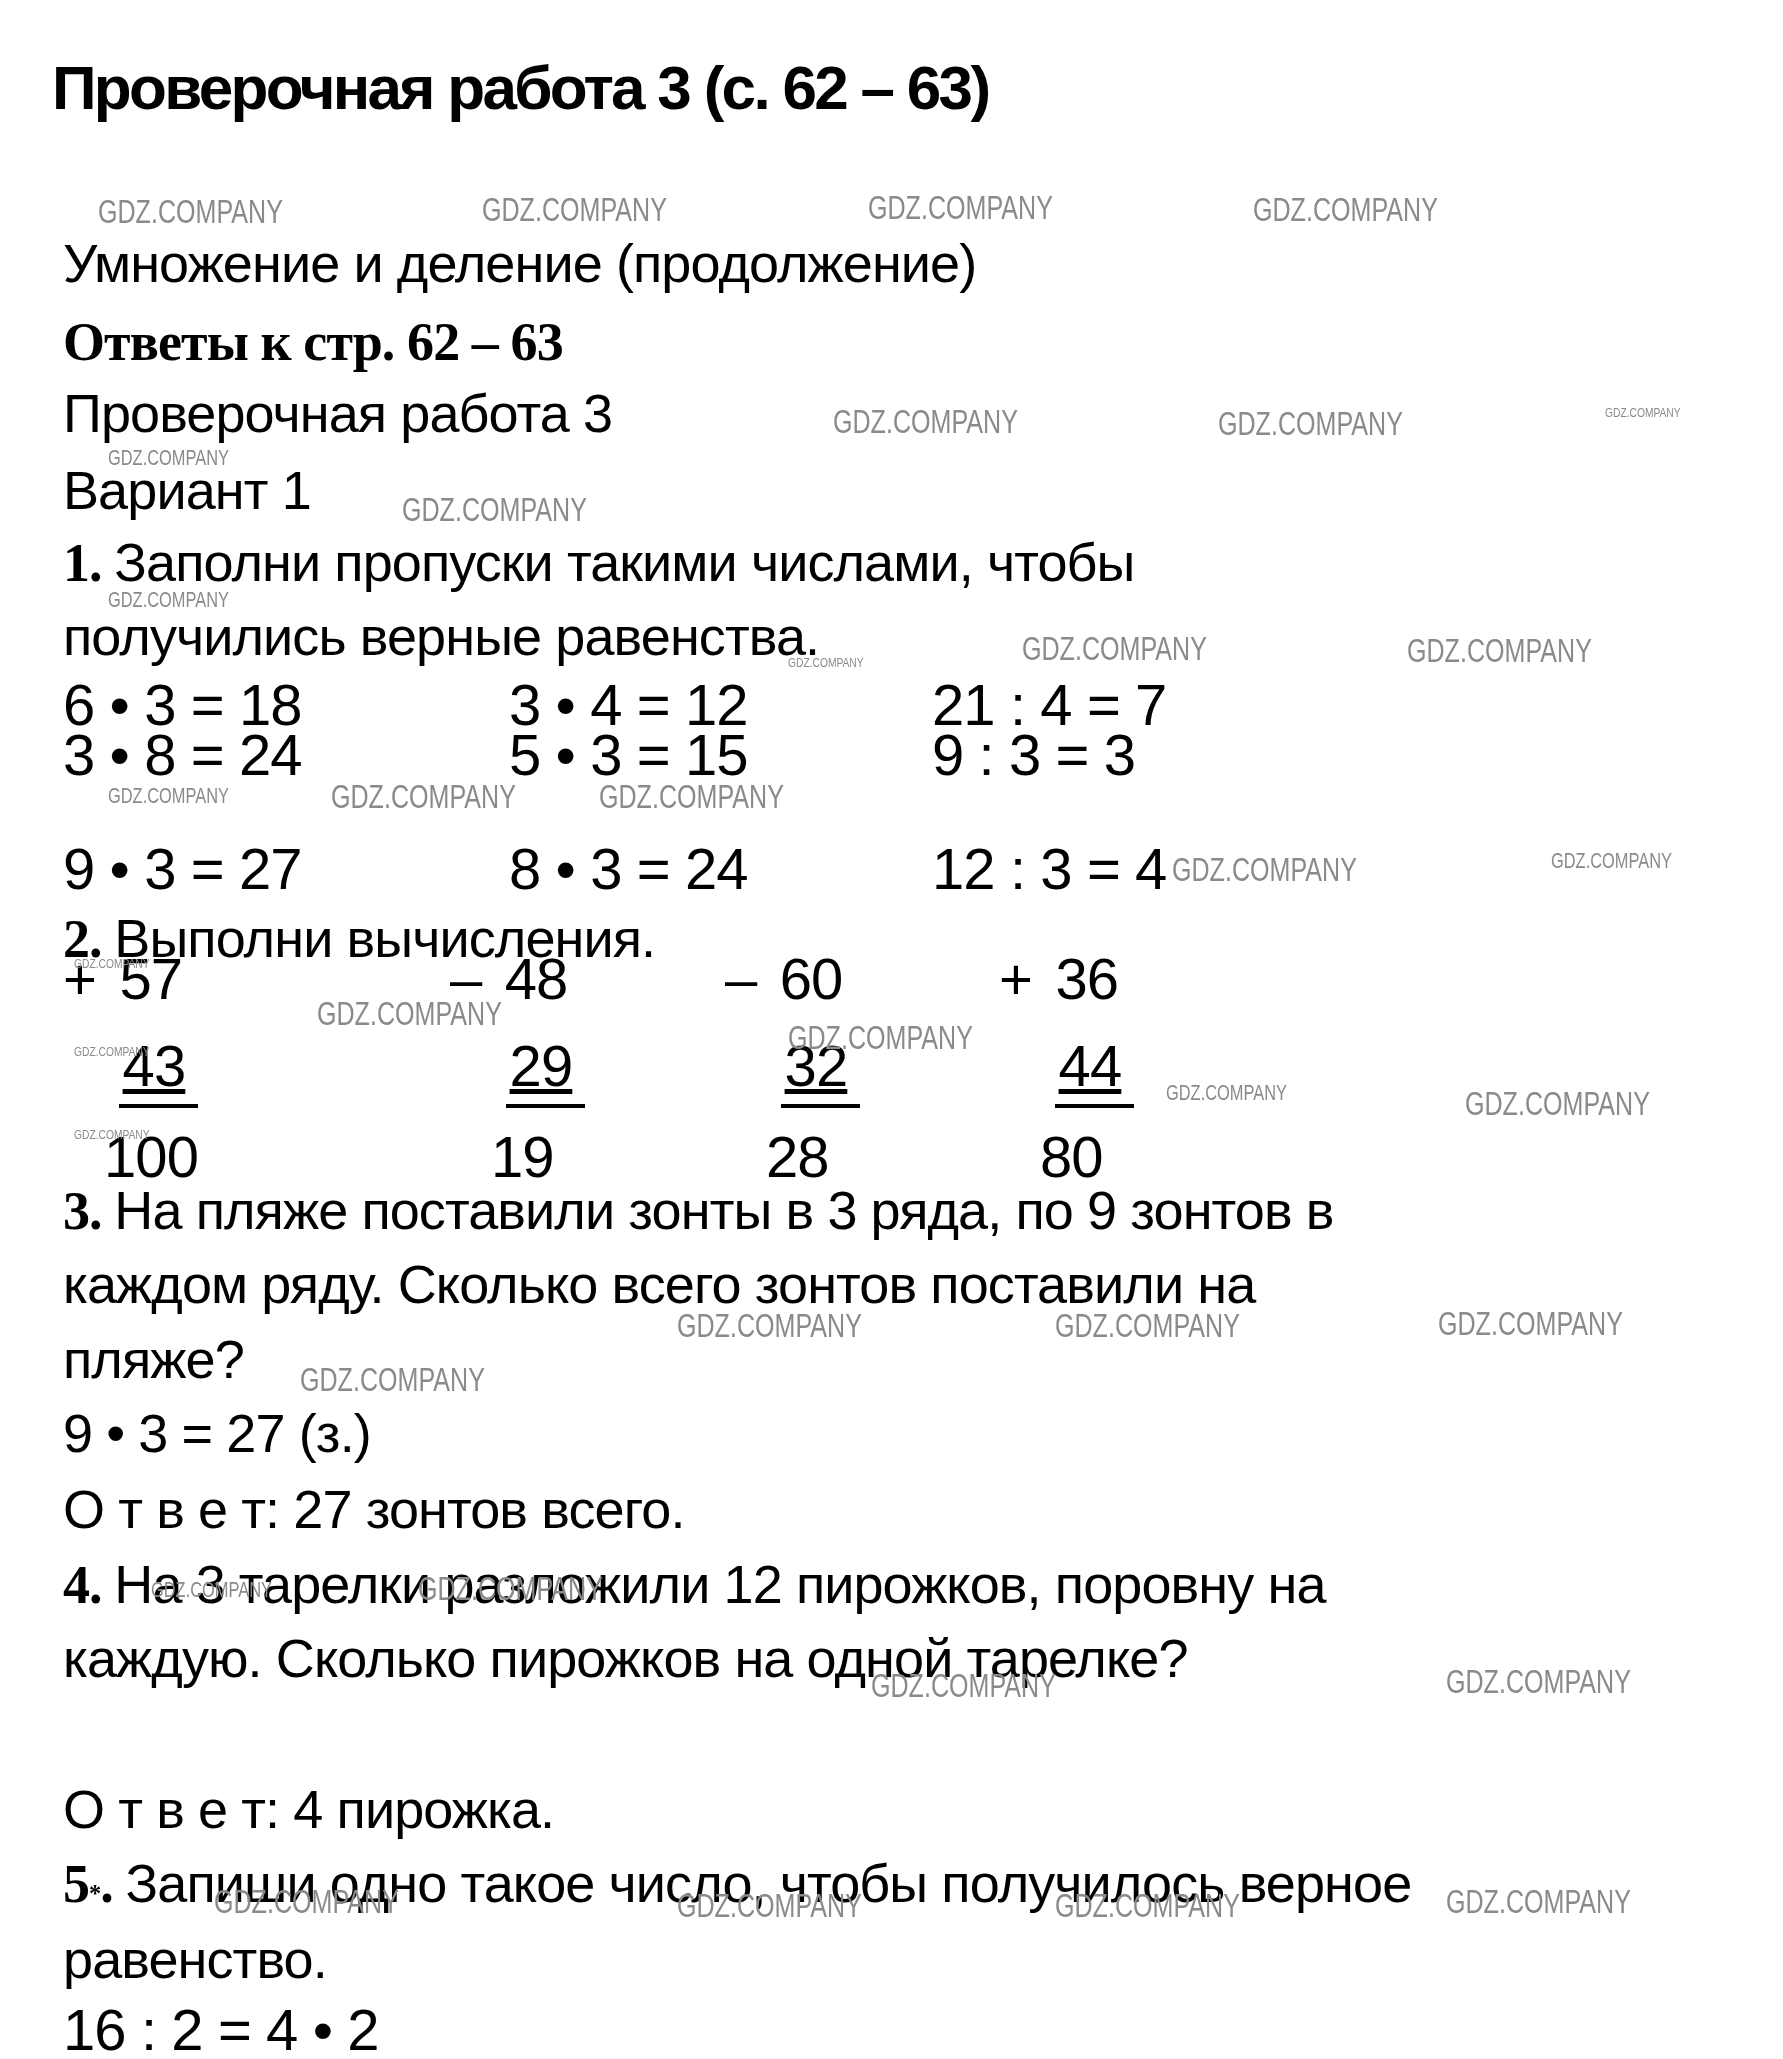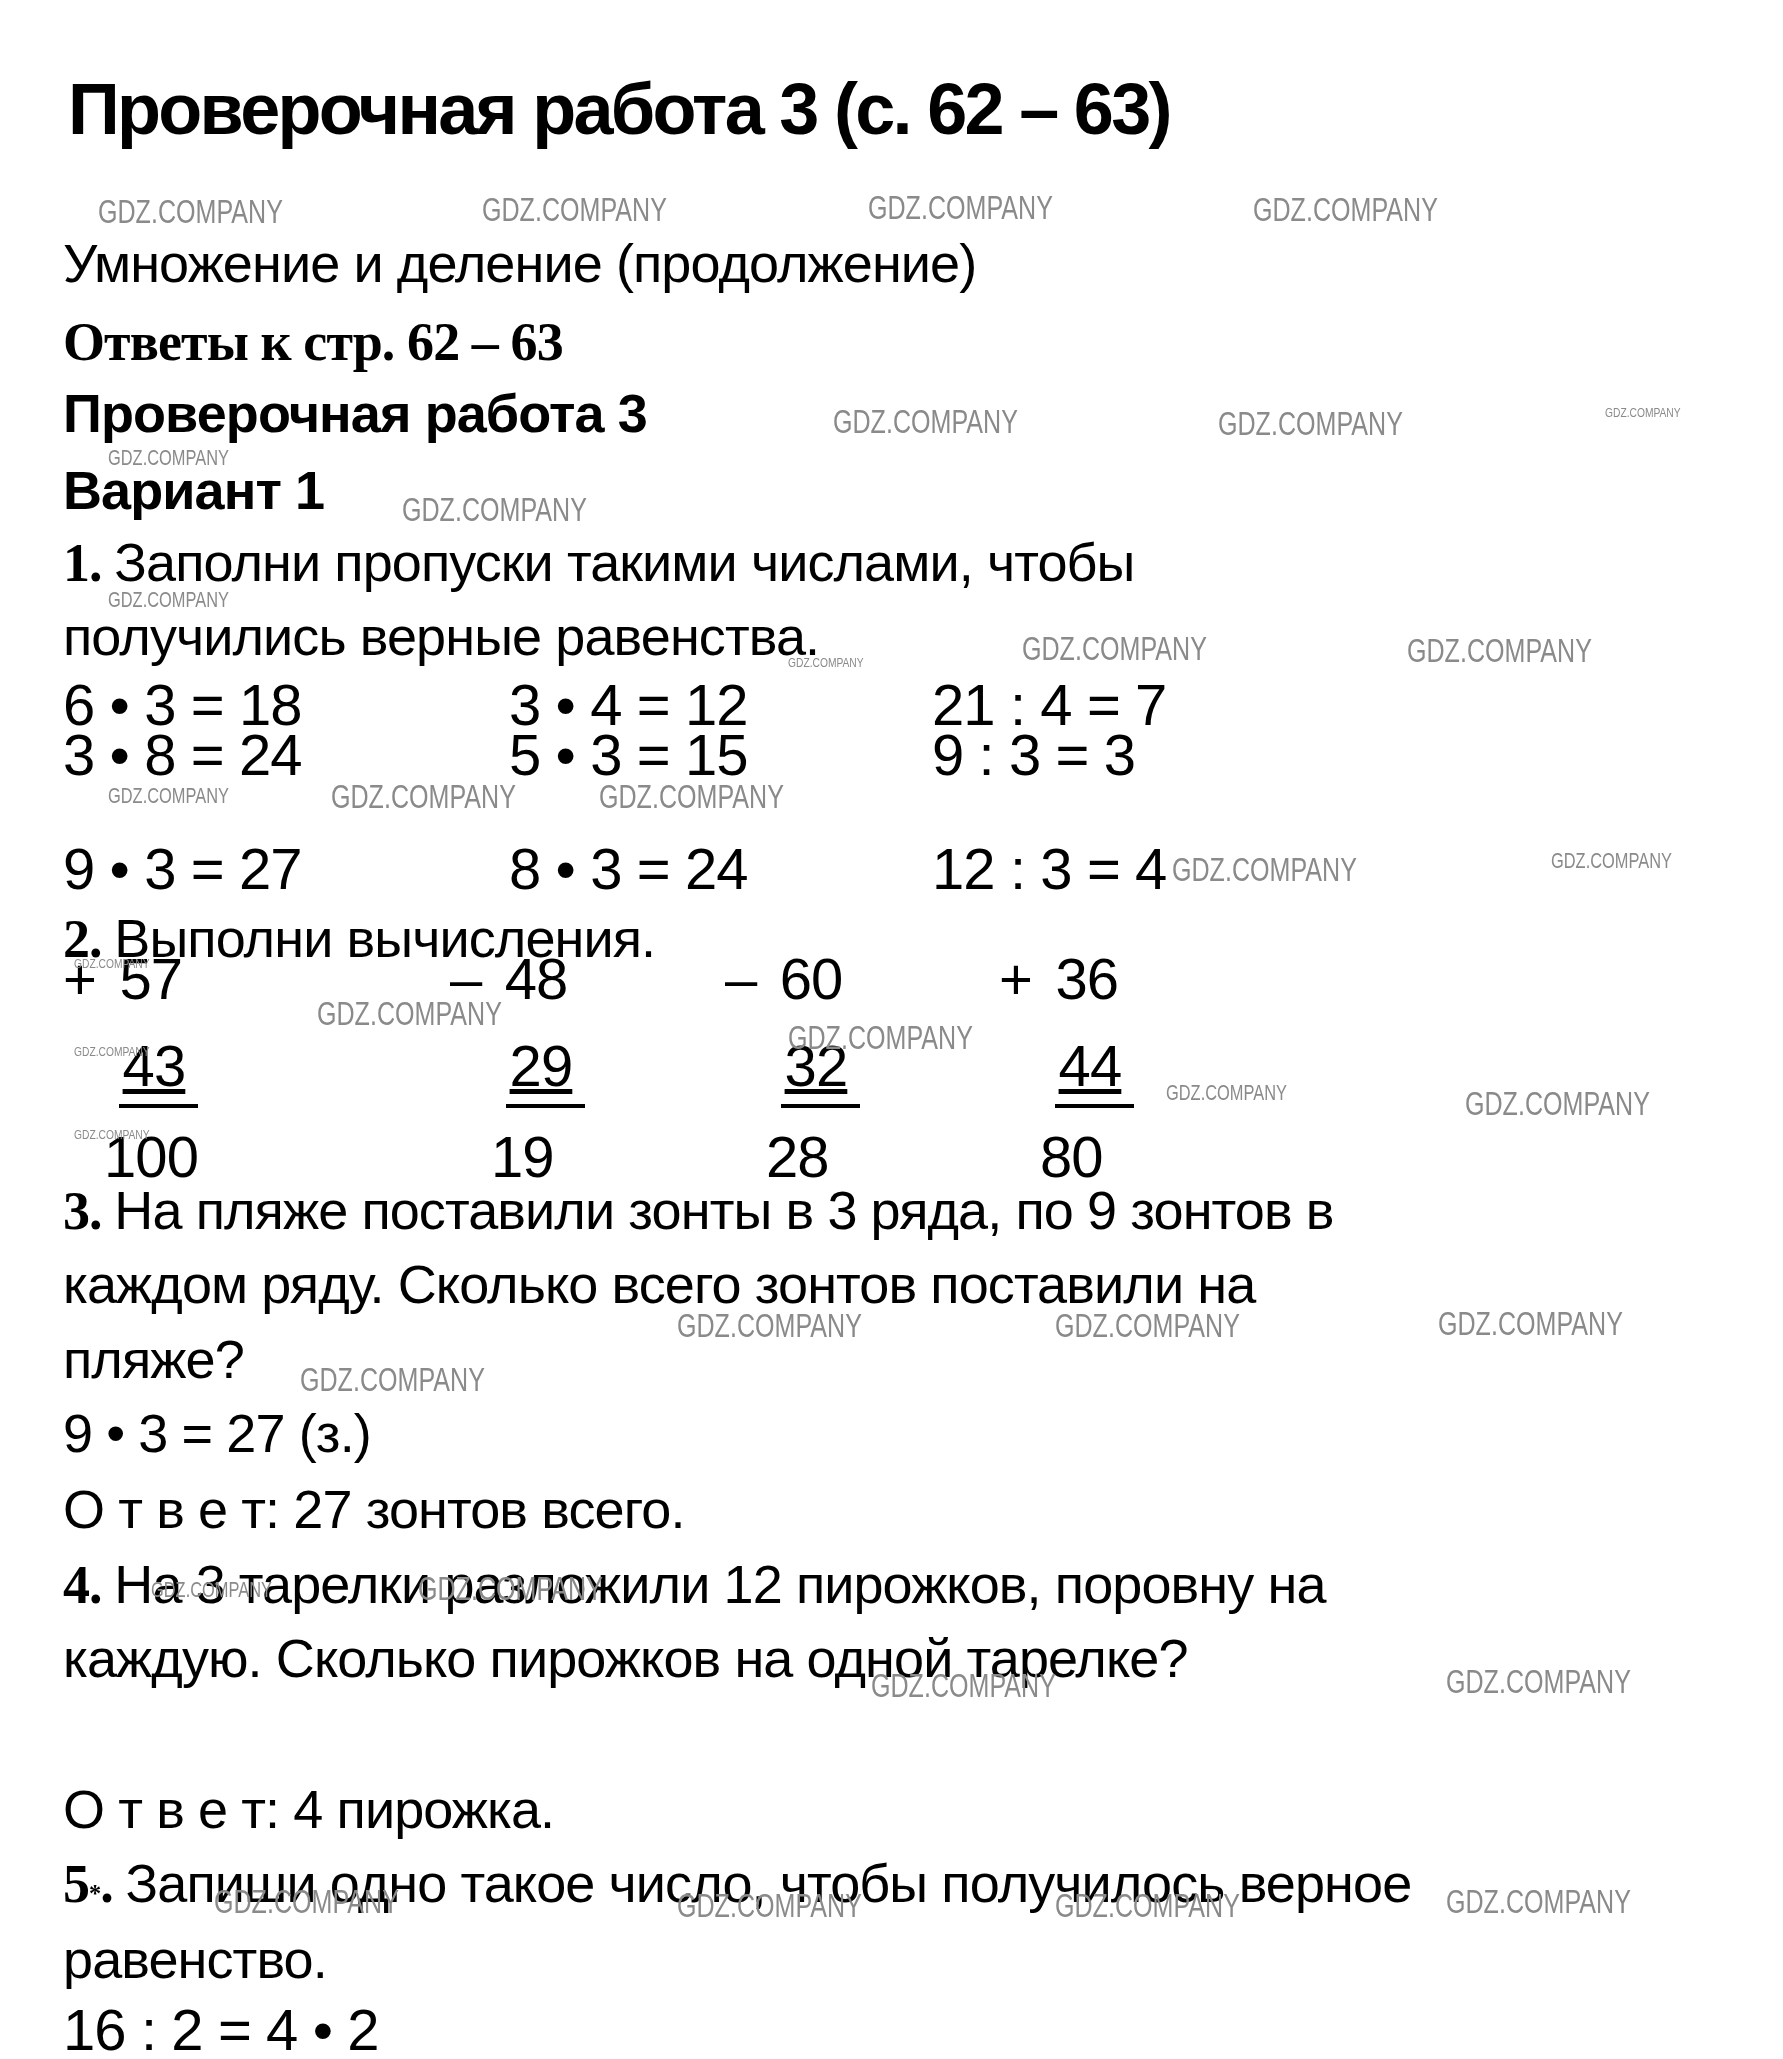--- a/index.html
+++ b/index.html
@@ -8,38 +8,38 @@
     width:1783px;
     height:2059px;
     background:#ffffff;
     font-family:"Liberation Sans", sans-serif;
     color:#000;
     overflow:hidden;
   }
   .title {
     position:absolute;
     left:52px; top:52px;
-    margin:16px;
-    font-size:72px;
+    margin:0;
+    font-size:62px;
     font-weight:bold;
     letter-spacing:-2.7px;
     white-space:nowrap;
   }
   .line {
     position:absolute;
     left:63px;
     font-size:54px;
     letter-spacing:-0.9px;
     white-space:nowrap;
   }
   .serif-bold {
     font-family:"Liberation Serif", serif;
     font-weight:bold;
   }
-  .sans-bold { font-weight:bold; }
+  .sans-bold { font-weight:normal; }
   .tnum {
     font-family:"Liberation Serif", serif;
     font-weight:bold;
     margin-right:12.6px;
   }
   .ast { font-size:0.45em; }
   .eq-row { position:absolute; left:0; top:0; width:100%; height:63px; }
   .eq {
     position:absolute;
     font-size:58px;

